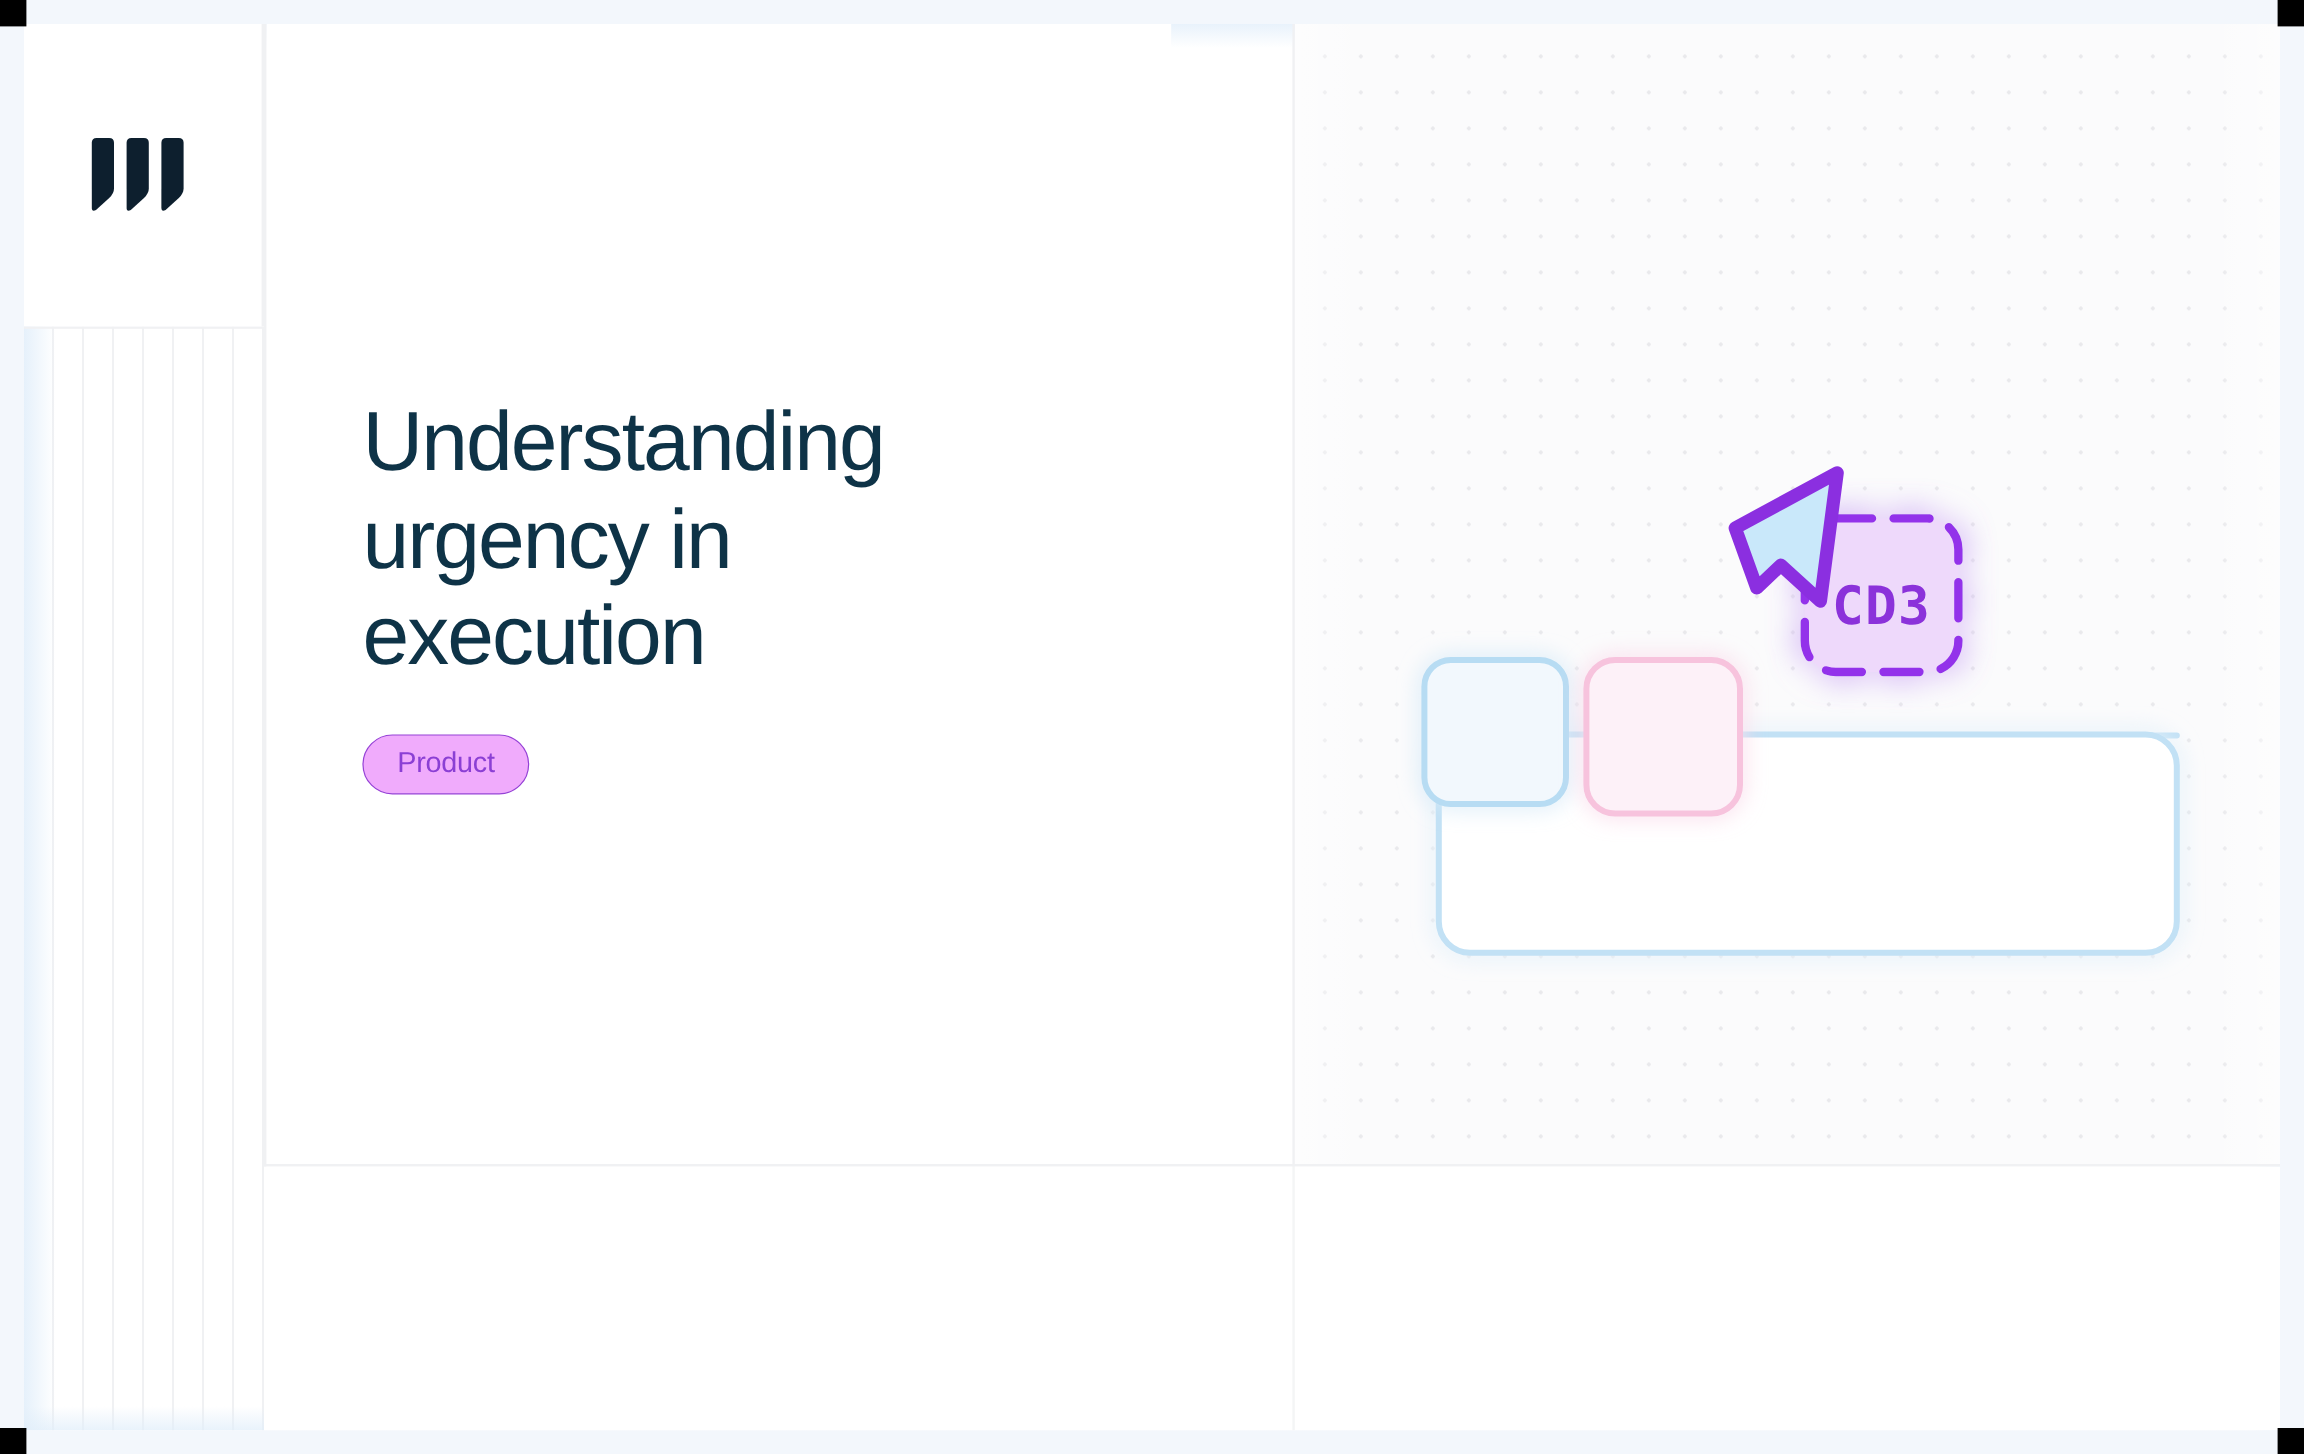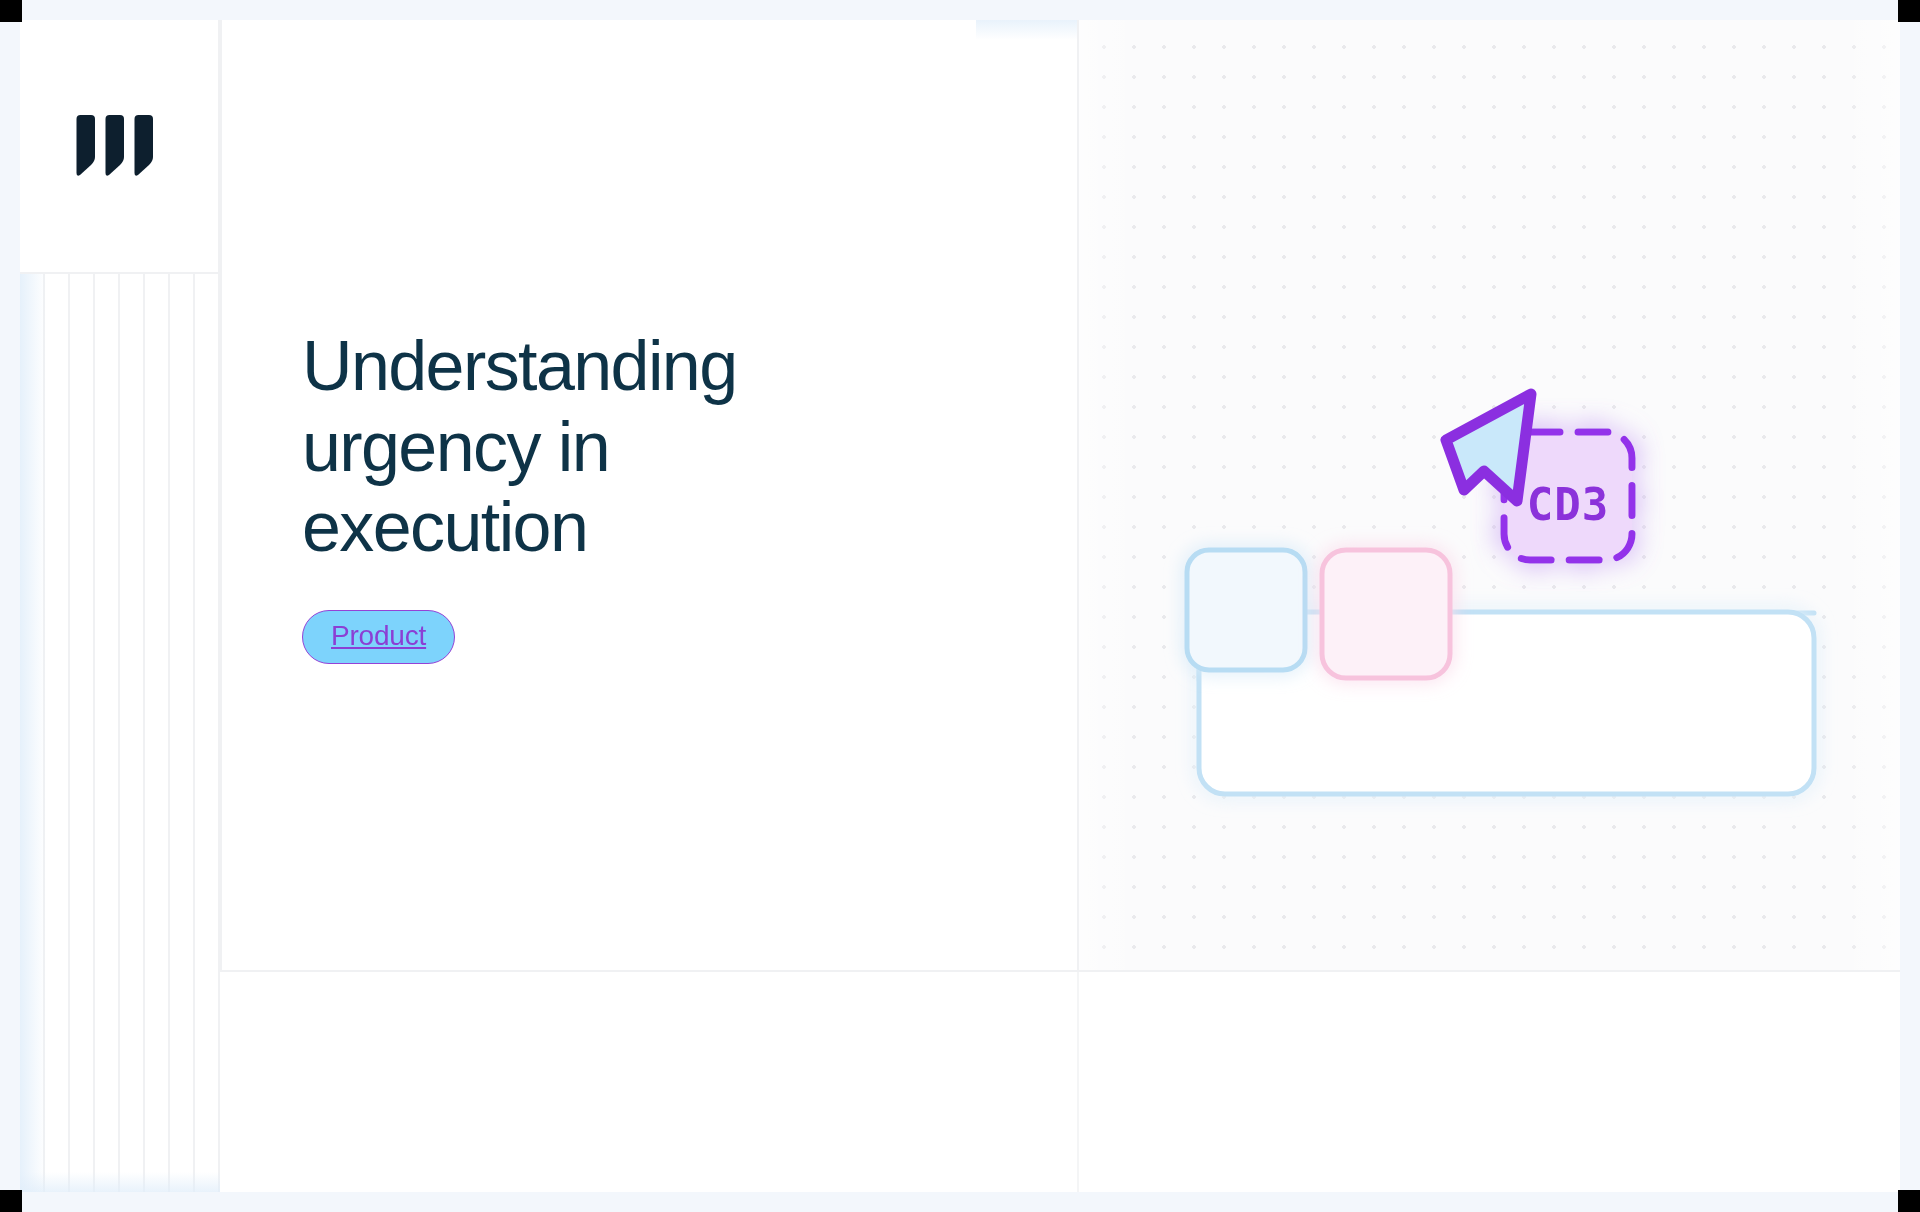--- a/index.html
+++ b/index.html
@@ -130,26 +130,25 @@
   }
 
   .badge-row { margin-top:42px; }
 
   .badge {
     display:inline-block;
     border:1.8px solid #9542d6;
     color:#8b3fd4;
     border-radius:999px;
     padding:11px 28px 13px;
-    font-size:28px;
+    font-size:24px;
     line-height:1;
     letter-spacing:-0.2px;
-    background:#7dd3fc;
+    background:#f0abfc;
     font-weight:400;
-    text-decoration:underline;
   }
 
   
   .art-panel {
     position:absolute;
     left:1059px; top:0;
     right:0; height:950px;
     background:#fbfbfc;
     background-image:radial-gradient(#e9e9ec 1.6px, rgba(255,255,255,0) 1.7px);
     background-size:30px 30px;

